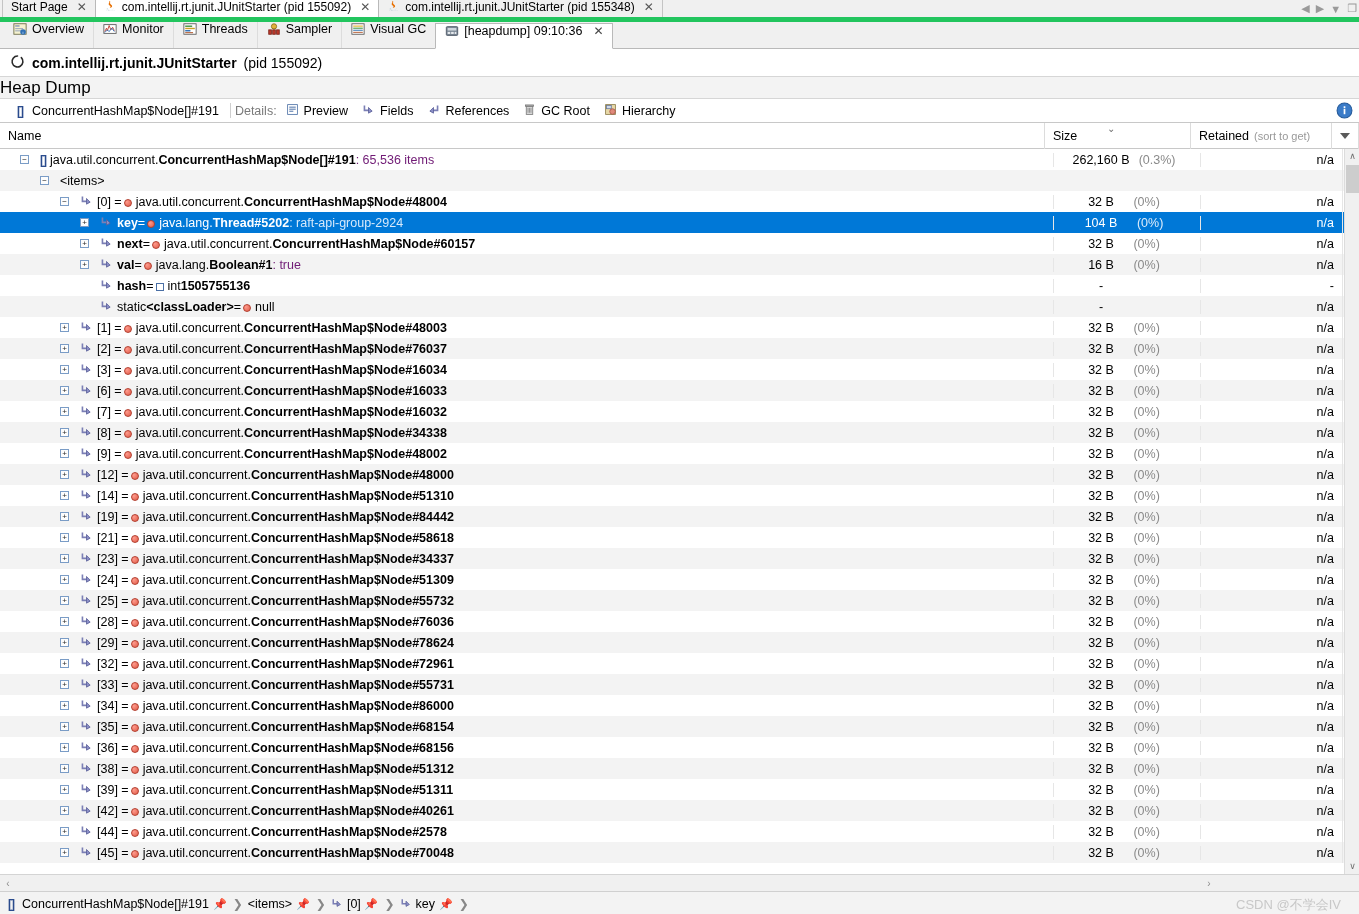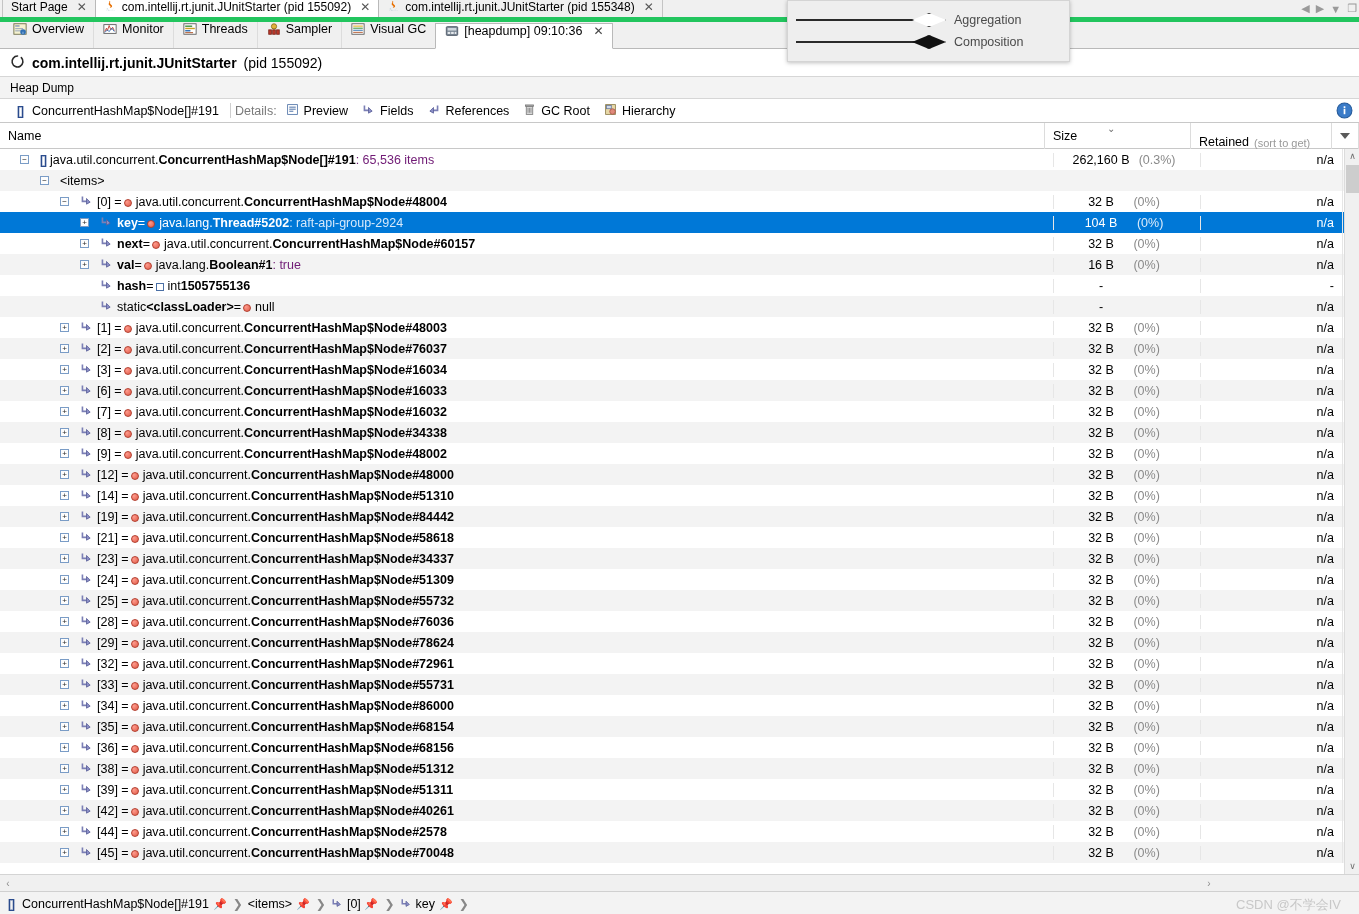--- a/index.html
+++ b/index.html
@@ -84,25 +84,25 @@
     font-size: 14px;
     background: #ffffff;
   }
   .app-title b { font-weight: bold; }
   .app-title .pid { font-weight: normal; }
 
   
   .heap-bar {
     height: 23px;
     display: flex; align-items: center;
-    padding-left: 10px;
+    padding-left: 0;
     background: #f3f3f3;
     border-top: 1px solid #d6d6d6;
     border-bottom: 1px solid #d6d6d6;
-    font-size: 12px;
+    font-size: 17px;
   }
 
   
   .details-bar {
     position: relative;
     height: 24px;
     display: flex; align-items: center;
     background: #ffffff;
     border-bottom: 1px solid #c8c8c8;
     padding-left: 10px;
@@ -125,21 +125,21 @@
   }
   .th {
     height: 26px;
     display: flex; align-items: center;
     position: relative;
     border-right: 1px solid #dcdcdc;
     padding: 0 8px;
   }
   .th-name { width: 1053px; }
   .th-size { width: 147px; position: relative; }
-  .th-ret  { width: 142px; align-items: flex-end; }
+  .th-ret  { width: 142px; }
   .th-corner { flex: 1; display:flex; align-items:center; justify-content:center; }
   .sort-caret {
     position: absolute; left: 62px; top: 0px;
     color: #6f6f6f; font-size: 10px;
   }
   .th-sub { color: #999; font-size: 11px; margin-left: 5px; }
 
   
   .grid {
     position: relative;
@@ -1309,30 +1309,14 @@
             <path d="M8 5.5 L12.5 10 L8 12.5 Z" fill="#8b8fc6" stroke="#5a5f99"></path>
           </svg>
       </span>
       <span>key</span>
       <span class="bc-pin">📌</span>
       <span class="bc-chev">❯</span>
     </div>
     <span class="watermark">CSDN @不学会IV</span>
   </div>
 
-  <div class="uml-overlay">
-    <div class="uml-row">
-      <span class="uml-line">
-        <span class="bar"></span>
-          <span class="uml-dia"></span>
-      </span>
-      <span>Aggregation</span>
-    </div>
-    <div class="uml-row">
-      <span class="uml-line">
-        <span class="bar"></span>
-          <span class="uml-dia filled"></span>
-      </span>
-      <span>Composition</span>
-    </div>
-  </div>
 
 </div>
 
 </body></html>

